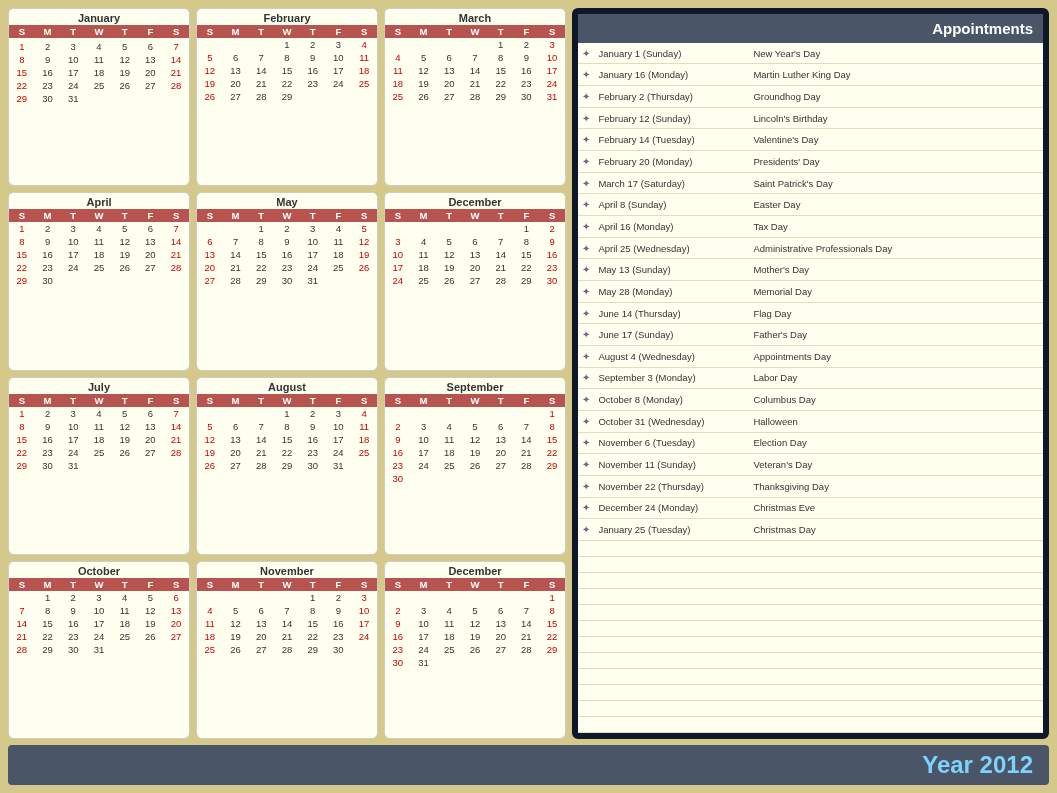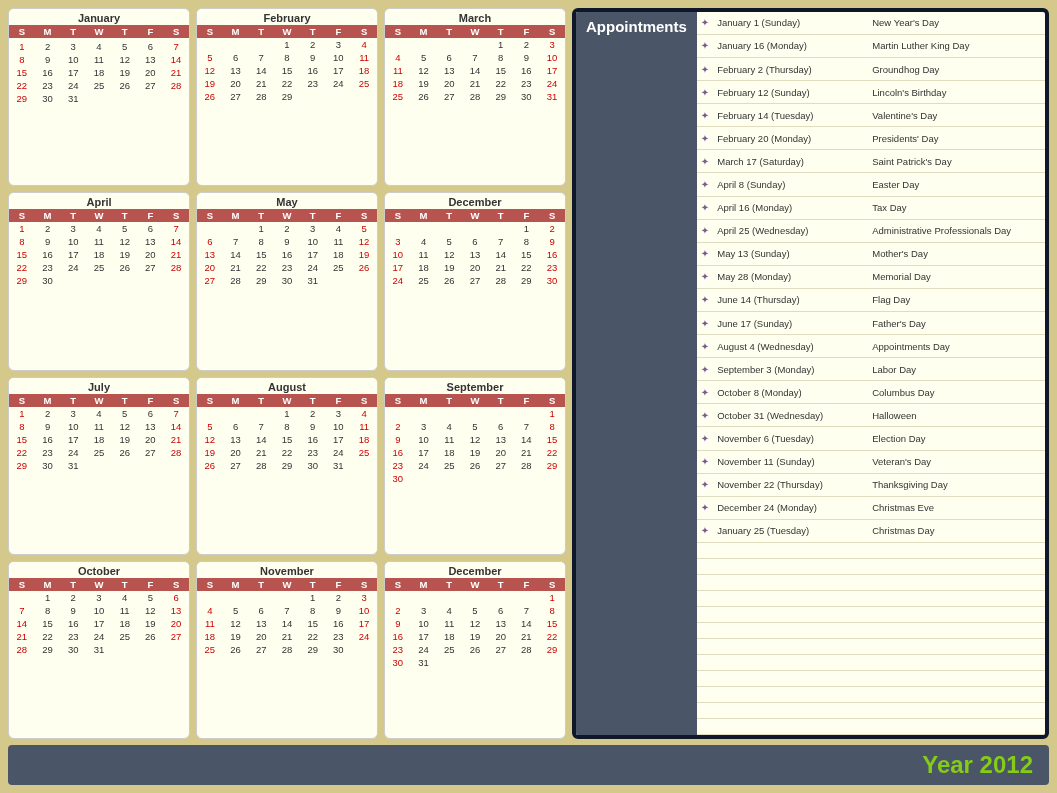--- a/index.html
+++ b/index.html
@@ -60,24 +60,24 @@
       font-size: 9.5px;
       color: #333;
       width: 14.28%;
     }
     .cal-table td.sun { color: #cc0000; }
     .cal-table td.sat { color: #cc0000; }
     .appointments-panel {
       flex: 1;
       background: #fffff0;
       border-radius: 6px;
-      border: 4px solid #0f172a;
+      border: 6px solid #0f172a;
       overflow: hidden;
       display: flex;
-      flex-direction: row;
+      flex-direction: column;
       justify-content: space-between;
     }
     .appt-header {
       background: #4a5568;
       color: white;
       text-align: right;
       padding: 6px 10px;
       font-size: 15px;
       font-weight: bold;
     }
@@ -107,21 +107,21 @@
       margin-left: 26px;
     }
     .appt-table td:nth-child(3) {
       font-weight: normal;
     }
     .appt-table tr.empty td {
       height: 16px;
     }
     .footer-bar {
       background: #4a5568;
-      color: #84cc16;
+      color: #7dd3fc;
       text-align: right;
       padding: 6px 16px;
       font-size: 24px;
       font-weight: bold;
       border-radius: 4px;
     }
   </style>
 </head>
 <body>
 

